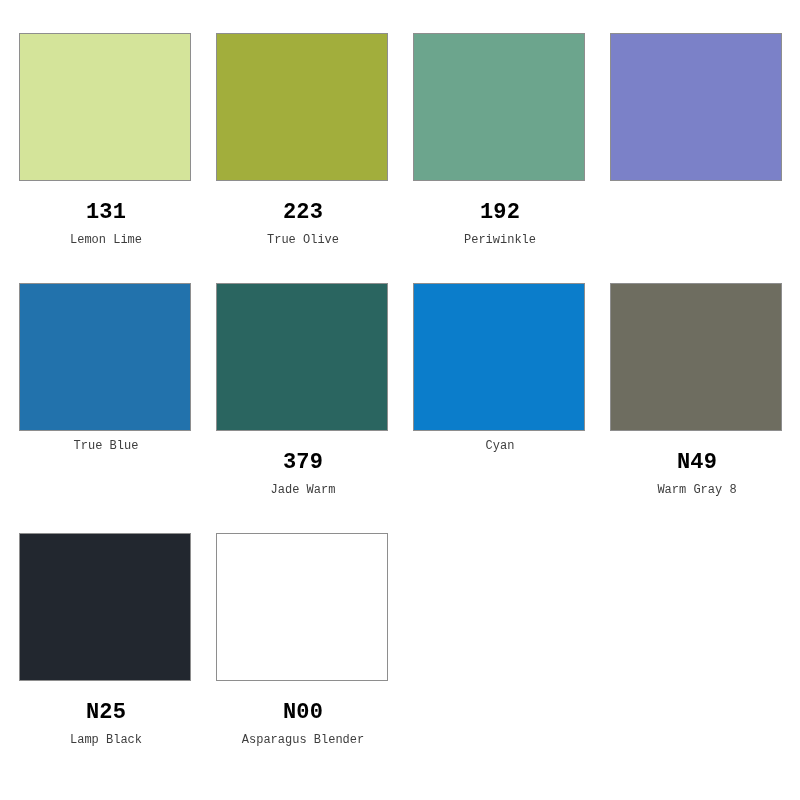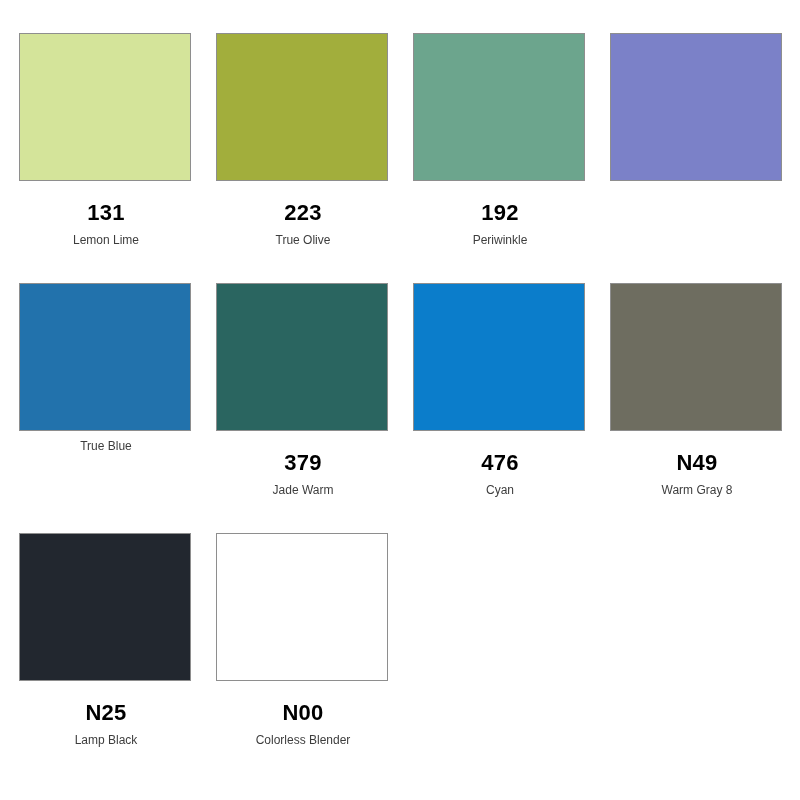--- a/index.html
+++ b/index.html
@@ -34,20 +34,21 @@
   }
   .swatch-chip {
     width: 172px;
     height: 148px;
     border: 1px solid #8e8e8e;
     box-sizing: border-box;
   }
   .swatch-meta {
     width: 174px;
     text-align: center;
+    font-family: Liberation Mono, monospace;
   }
   .swatch-code {
     display: block;
     margin-top: 20px;
     font-size: 22px;
     font-weight: bold;
     color: #000000;
     letter-spacing: 0.2px;
     line-height: 1.1;
   }
@@ -104,21 +105,20 @@
     <div class="swatch-chip" style="background-color: rgb(42, 101, 96);"></div>
     <div class="swatch-meta">
       <span class="swatch-code">379</span>
       <span class="swatch-name">Jade Warm</span>
     </div>
   </div>
 
   <div class="swatch-cell">
     <div class="swatch-chip" style="background-color: rgb(11, 125, 203);"></div>
     <div class="swatch-meta">
-      <span class="swatch-code">476</span>
       <span class="swatch-name">Cyan</span>
     </div>
   </div>
 
   <div class="swatch-cell">
     <div class="swatch-chip" style="background-color: rgb(110, 109, 96);"></div>
     <div class="swatch-meta">
       <span class="swatch-code">N49</span>
       <span class="swatch-name">Warm Gray 8</span>
     </div>
@@ -129,20 +129,20 @@
     <div class="swatch-meta">
       <span class="swatch-code">N25</span>
       <span class="swatch-name">Lamp Black</span>
     </div>
   </div>
 
   <div class="swatch-cell">
     <div class="swatch-chip" style="background-color: rgb(255, 255, 255);"></div>
     <div class="swatch-meta">
       <span class="swatch-code">N00</span>
-      <span class="swatch-name">Colorless Blender</span>
+      <span class="swatch-name">Asparagus Blender</span>
     </div>
   </div>
 
   <div class="swatch-cell is-empty"></div>
   <div class="swatch-cell is-empty"></div>
 
 </div>
 
 </body></html>

